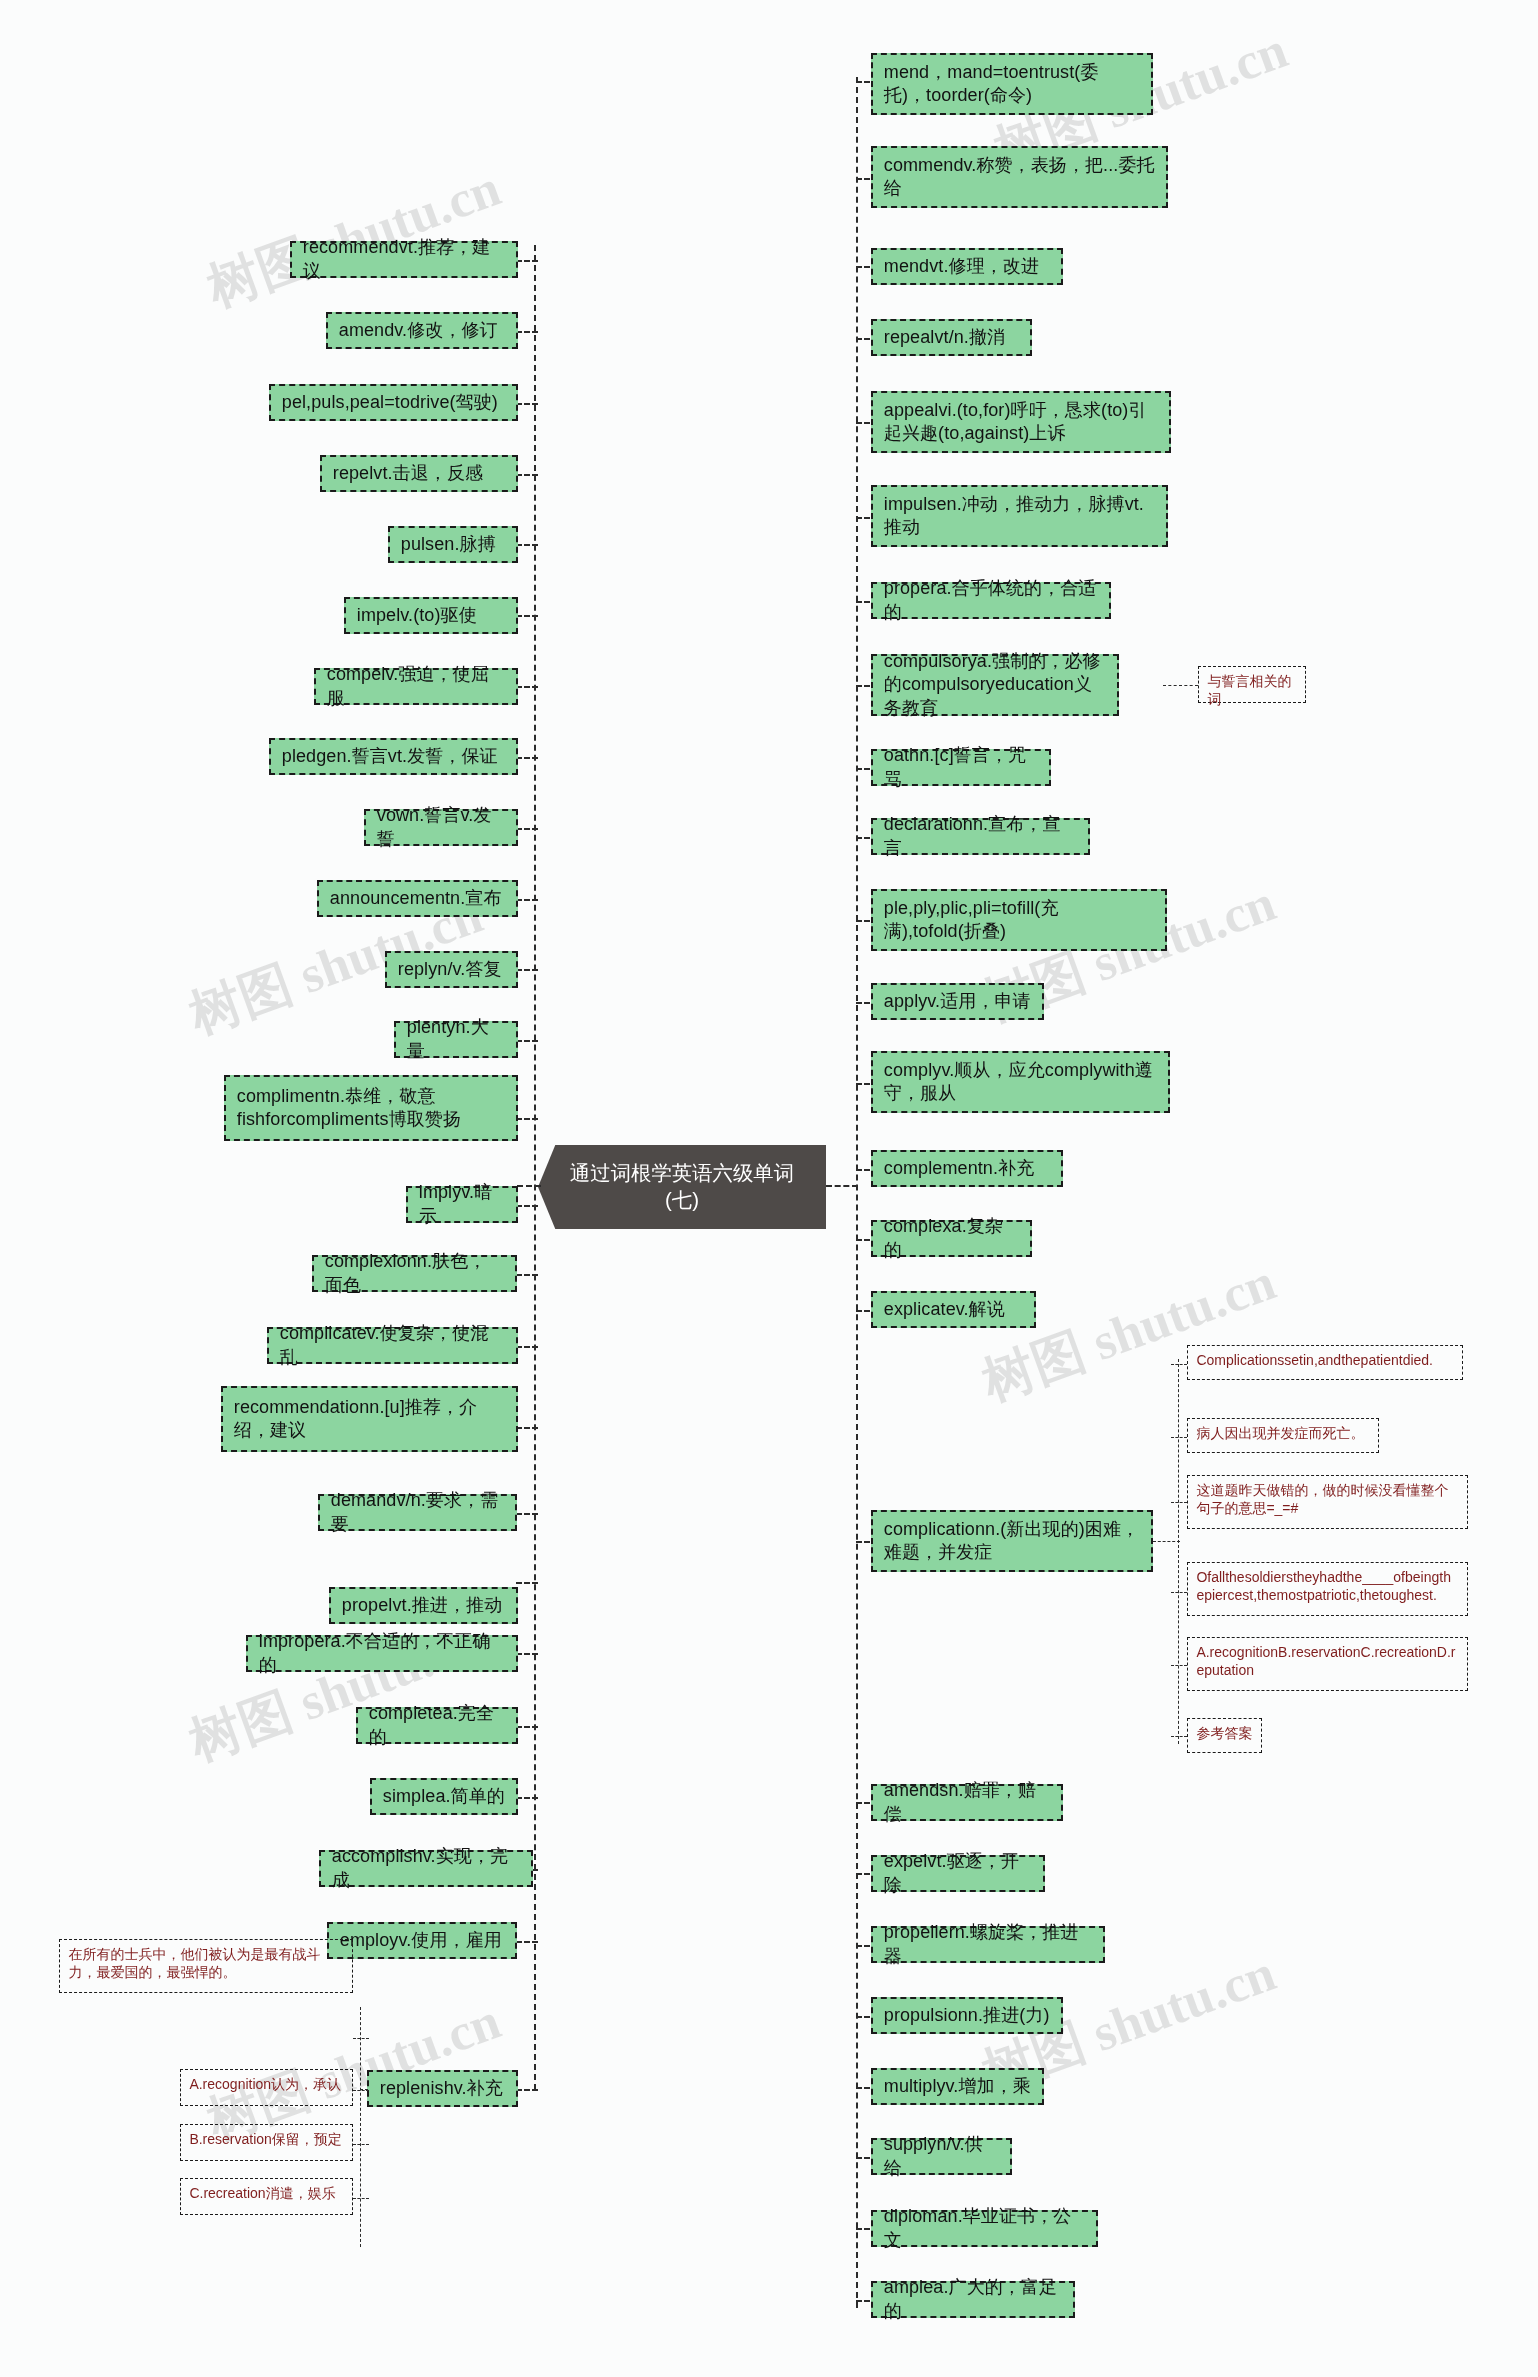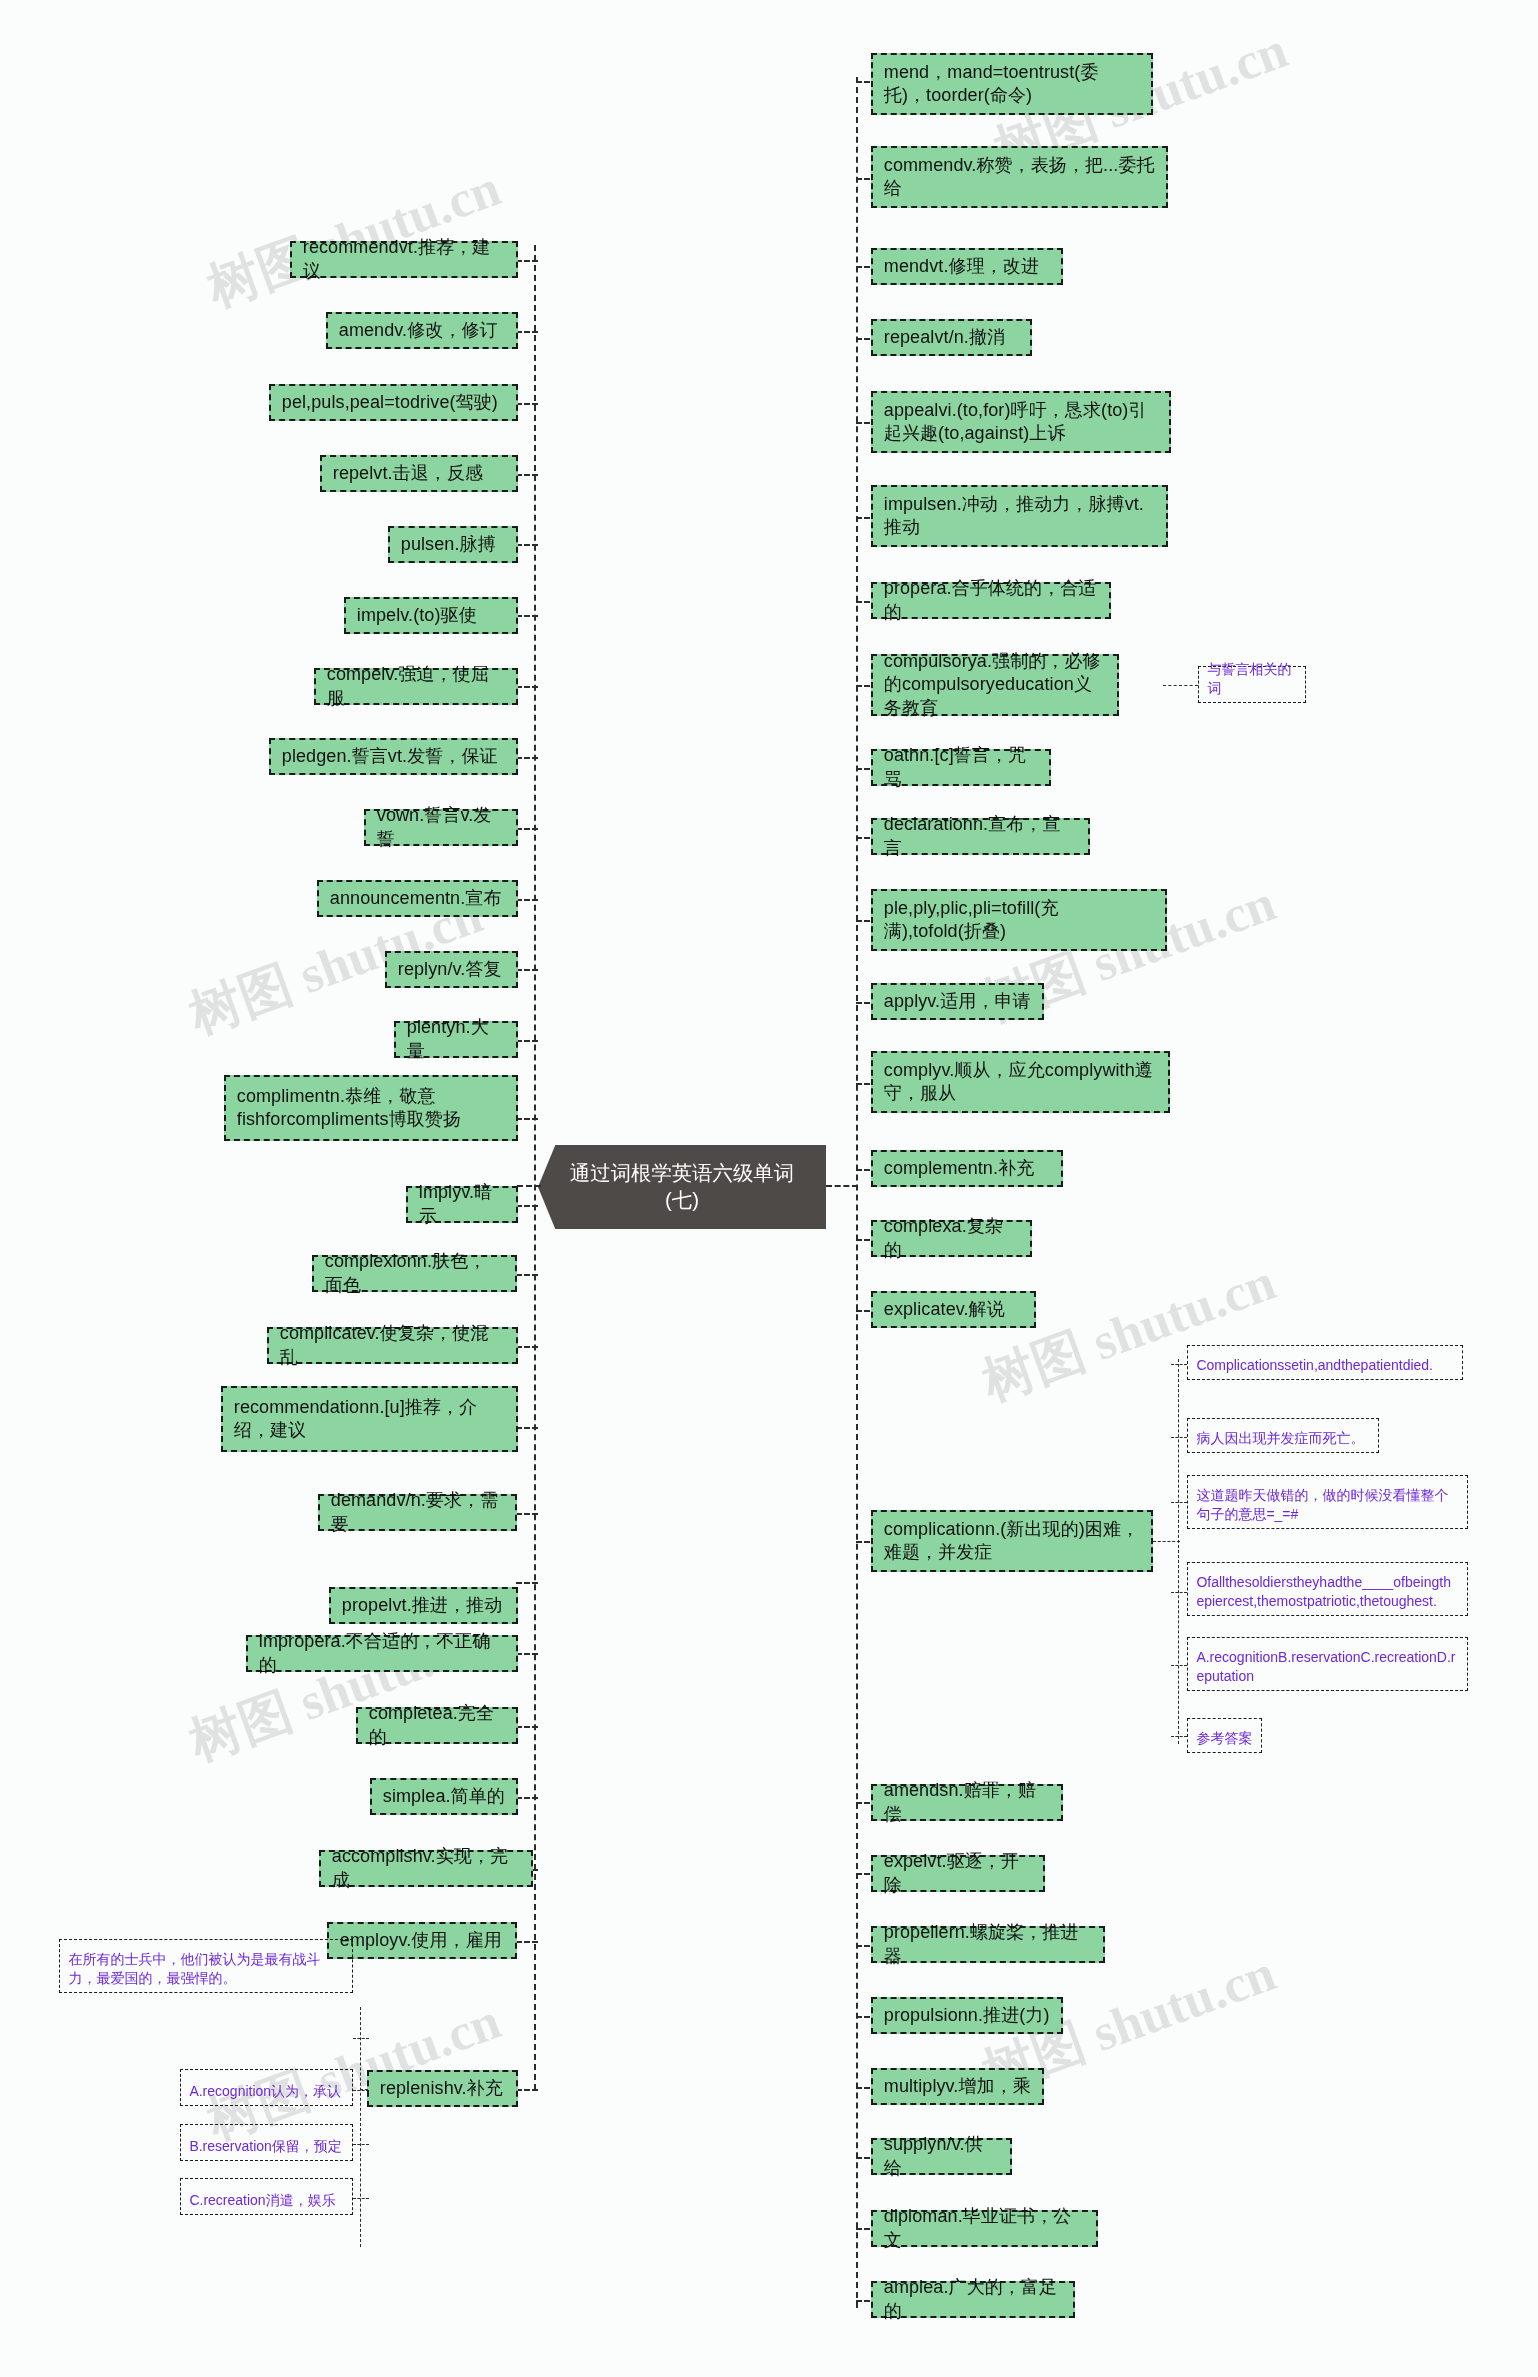--- a/index.html
+++ b/index.html
@@ -34,22 +34,22 @@
     letter-spacing:0.1px;
     word-break:break-word;
   }
   .node.right{justify-content:flex-start;text-align:left;}
   .node.left{justify-content:flex-start;text-align:left;}
 
   .note{
     position:absolute;box-sizing:border-box;
     border:1.8px dashed #1a1a1a;
     background:transparent;
-    color:#6d28d9;
-    display:flex;align-items:flex-end;
+    color:#7f1d1d;
+    display:flex;align-items:flex-start;
     padding:4.8px 8.4px;
     font-size:14px;line-height:1.32;
     word-break:break-word;
   }
 
   
   .root{
     position:absolute;
     background:#4e4a48;color:#ffffff;
     font-size:20.4px;line-height:1.32;

